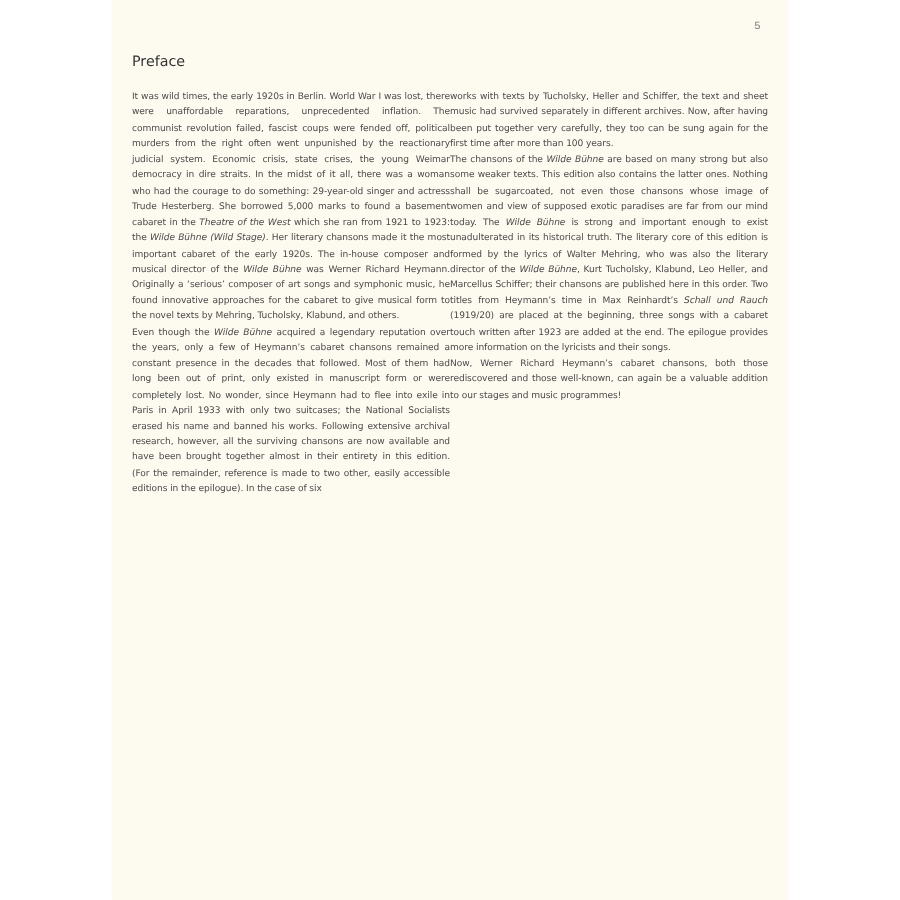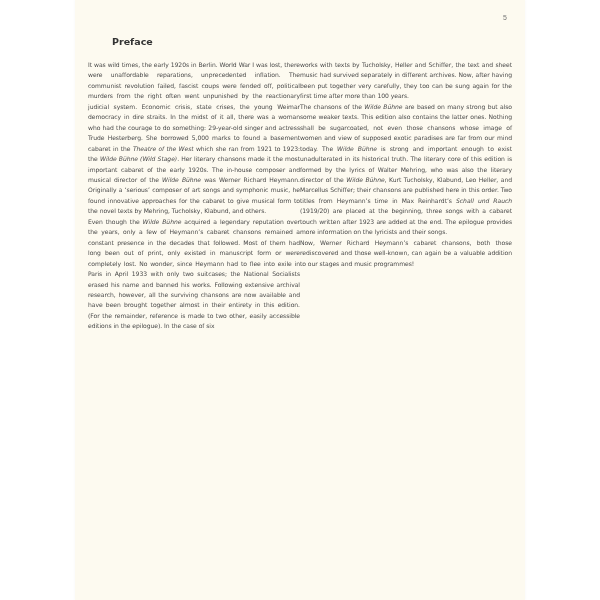--- a/index.html
+++ b/index.html
@@ -8,22 +8,22 @@
     position:absolute; left:75px; top:0; width:450px; height:600px;
     background:#fdfaf0;
     box-shadow: 0 0 3px rgba(0,0,0,0.04);
   }
   .page-number {
     position:absolute; top:14px; left:428px;
     font-family:"Liberation Sans", sans-serif; font-size:7px; color:#777;
   }
   .title {
     position:absolute; left:13px; top:36px;
-    font-family:"DejaVu Sans", sans-serif; font-weight:bold;
-    font-size:9.5px; color:#333;margin-left:24px;
+    font-family:"DejaVu Sans", sans-serif; font-weight:normal;
+    font-size:9.5px; color:#333;
   }
   .col {
     position:absolute; top:60px; width:212px;
     font-family:"DejaVu Sans", sans-serif; font-size:6.05px; line-height:10.45px;
     color:#4a4a4a; text-align:justify; letter-spacing:-0.05px;
   }
   .col p { margin:0; }
   .col-left { left:13px; }
   .col-right { left:225px; }
   em { font-style:italic; }

